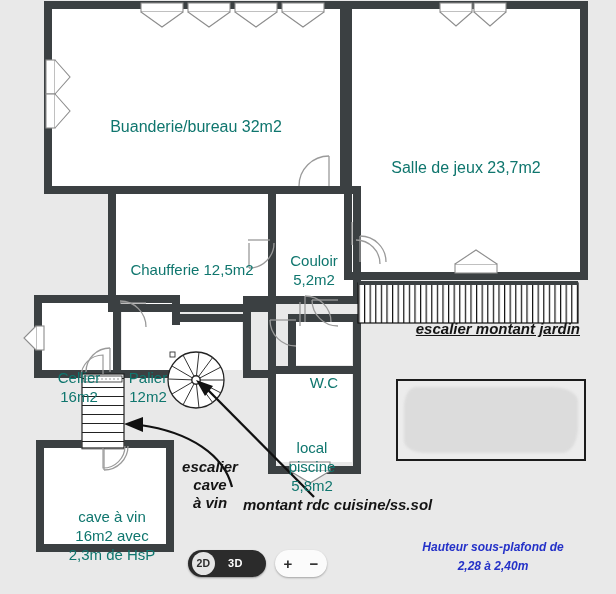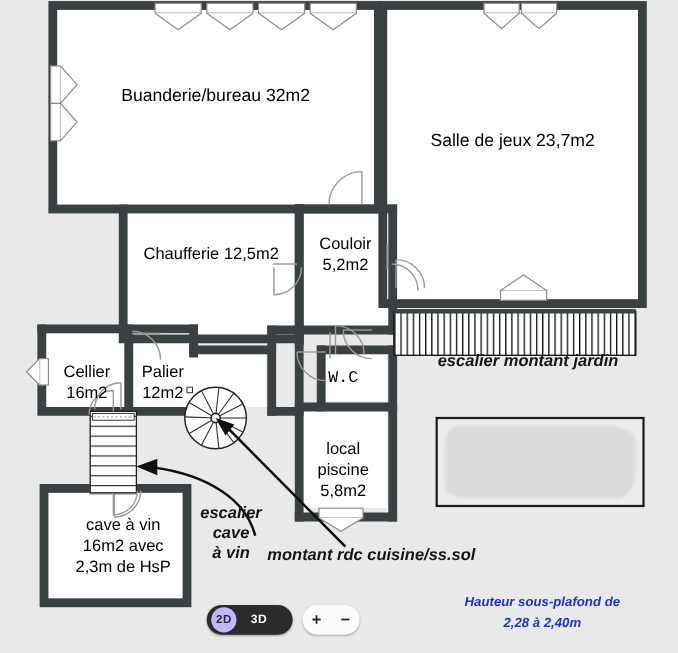--- a/index.html
+++ b/index.html
@@ -10,26 +10,27 @@
     overflow:hidden;
     position:relative;
   }
   #plan{position:absolute;left:0;top:0;width:616px;height:594px;}
   .ui-layer{position:absolute;left:0;top:0;width:616px;height:594px;pointer-events:none;}
   .ui-layer > *{pointer-events:auto;}
 
   
   .room-label{
     position:absolute;
-    color:#000000;
+    color:#0f766e;
     font-size:15px;
     line-height:19px;
     text-align:center;
     white-space:pre;
     letter-spacing:0px;
+    margin-top:39px;
   }
   .room-label.big{font-size:16px;}
 
   
   .annot{
     position:absolute;
     color:#141414;
     font-weight:bold;
     font-style:italic;
     font-size:15px;
@@ -66,21 +67,21 @@
   .view-opt{
     color:#ffffff;
     font-size:11px;
     font-weight:bold;
     letter-spacing:.4px;
     padding:0 9px;
     line-height:27px;
     cursor:pointer;
   }
   .view-opt.active{
-    background:#c4b5fd;
+    background:#e5e5e5;
     color:#2b2b2b;
     width:23px;height:23px;
     line-height:23px;
     border-radius:50%;
     padding:0;
     text-align:center;
     margin-right:4px;
     font-size:10.5px;
   }
   .zoom-pill{
@@ -301,31 +302,31 @@
 
   <div class="room-label" style="left:274px;top:212px;width:80px;">Couloir
 5,2m2</div>
 
   <div class="room-label" style="left:44px;top:329px;width:70px;">Cellier
 16m2</div>
 
   <div class="room-label" style="left:120px;top:329px;width:56px;">Palier
 12m2</div>
 
-  <div class="room-label" style="left:296px;top:334px;width:32px;font-family:Liberation Mono, monospace;">W.C</div>
+  <div class="room-label" style="left:308px;top:334px;width:32px;">W.C</div>
 
   <div class="room-label" style="left:272px;top:399px;width:80px;">local
 piscine
 5,8m2</div>
 
   <div class="room-label" style="left:44px;top:468px;width:136px;">cave à vin
 16m2 avec
 2,3m de HsP</div>
 
-  <div class="annot" style="left:380px;top:320px;width:200px;text-align:center;">escalier montant jardin</div>
+  <div class="annot" style="left:380px;top:320px;width:200px;text-align:right;text-decoration:underline;">escalier montant jardin</div>
 
   <div class="annot" style="left:165px;top:458px;width:90px;">escalier
 cave
 à vin</div>
 
   <div class="annot" style="left:243px;top:496px;width:210px;text-align:left;">montant rdc cuisine/ss.sol</div>
 
   <div class="note-blue" style="left:390px;top:538px;width:206px;">Hauteur sous-plafond de
 2,28 à 2,40m</div>
 

